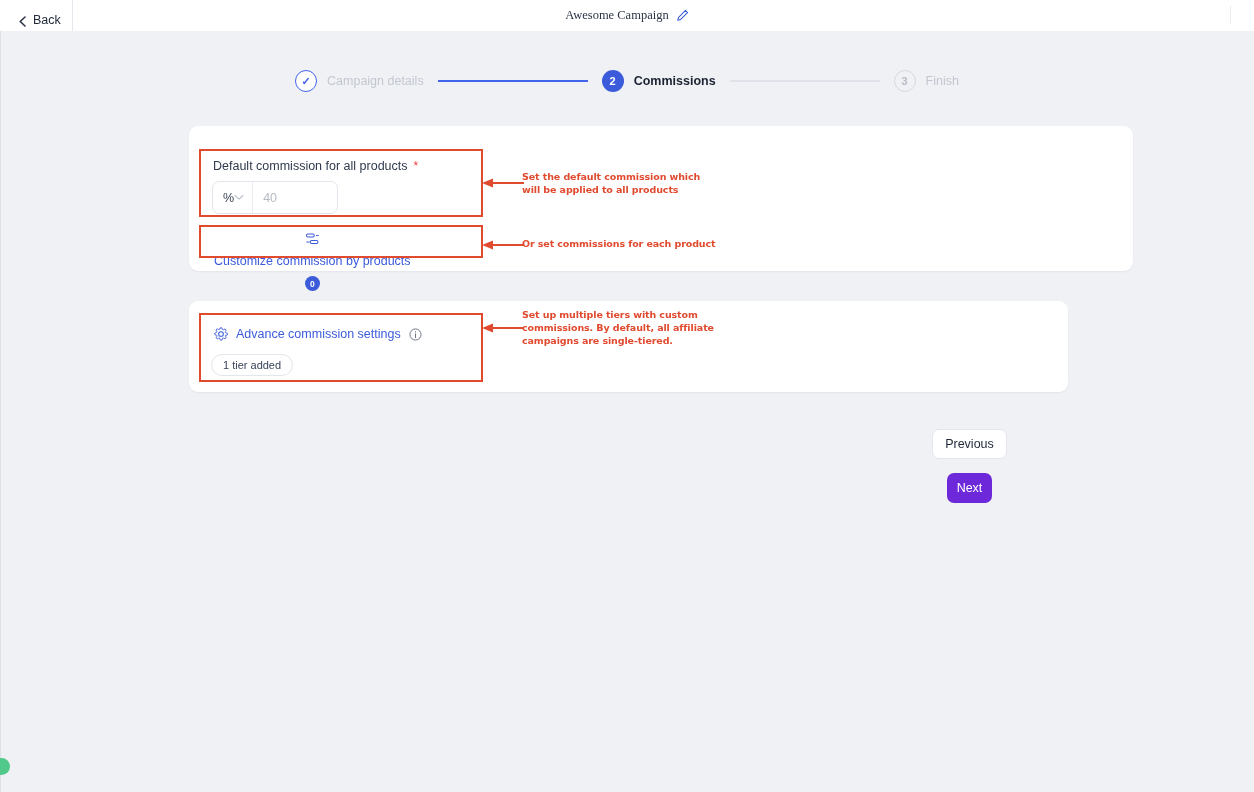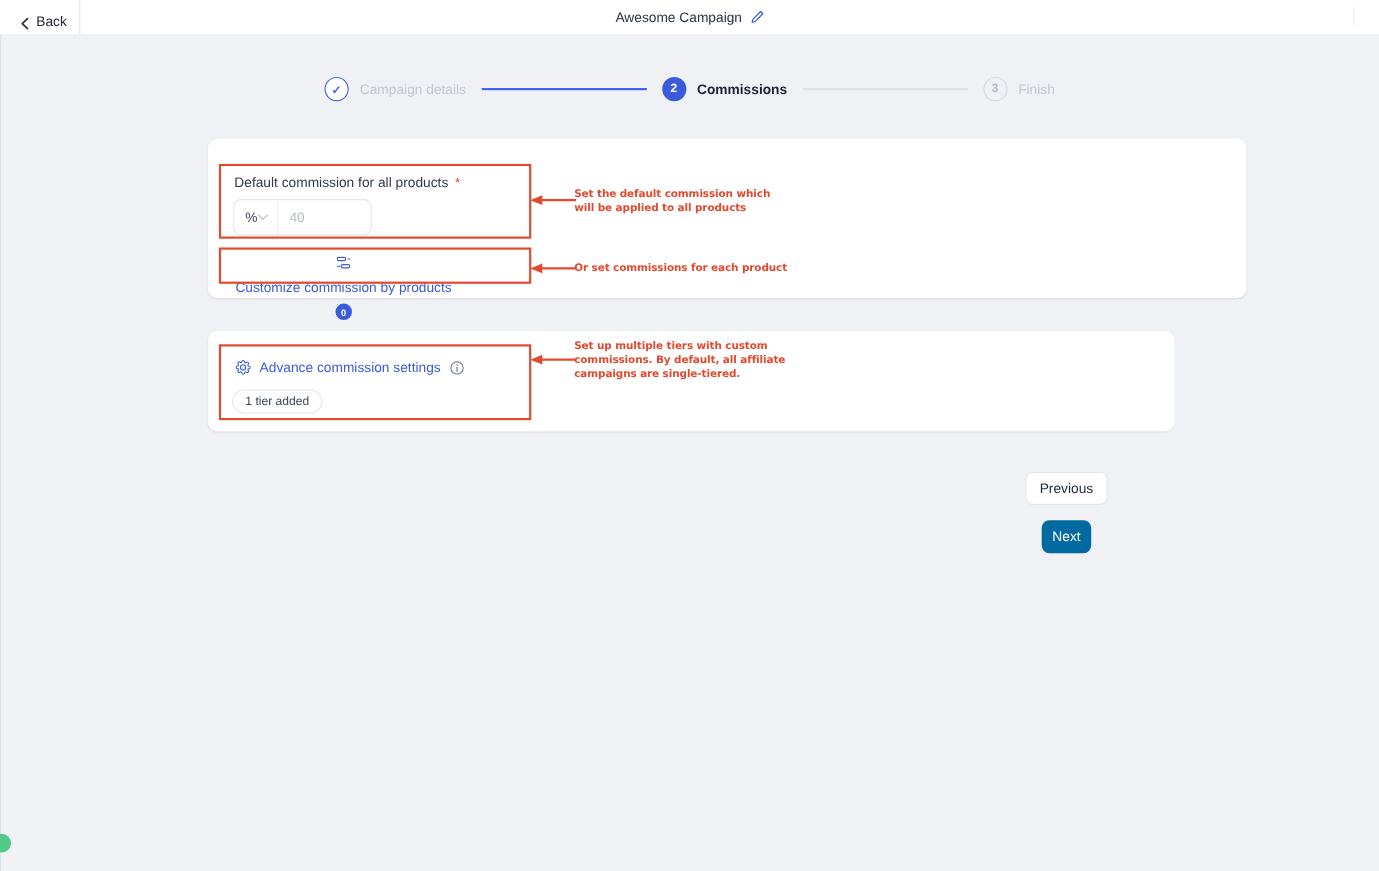--- a/index.html
+++ b/index.html
@@ -56,20 +56,21 @@
   }
   .campaign-title-wrap {
     position: absolute;
     left: 0; top: 0;
     width: 1254px; height: 31px;
     display: flex;
     align-items: center;
     justify-content: center;
     gap: 7px;
     pointer-events: none;
+    font-family: Liberation Serif, serif;
   }
   .campaign-title {
     font-size: 12.5px;
     color: #2b3445;
   }
   .edit-icon {
     line-height: 0;
     pointer-events: auto;
     cursor: pointer;
   }
@@ -250,21 +251,21 @@
     align-items: center;
     justify-content: center;
   }
   .btn-prev {
     background: #fff;
     border: 1px solid #e3e6ec;
     color: #1f2838;
     width: 75px;
   }
   .btn-next {
-    background: #0369a1;
+    background: #6d28d9;
     border: none;
     color: #ffffff;
     width: 45px;
   }
 
   
   .anno-box {
     position: absolute;
     border: 2px solid #e04a2f;
     pointer-events: none;

